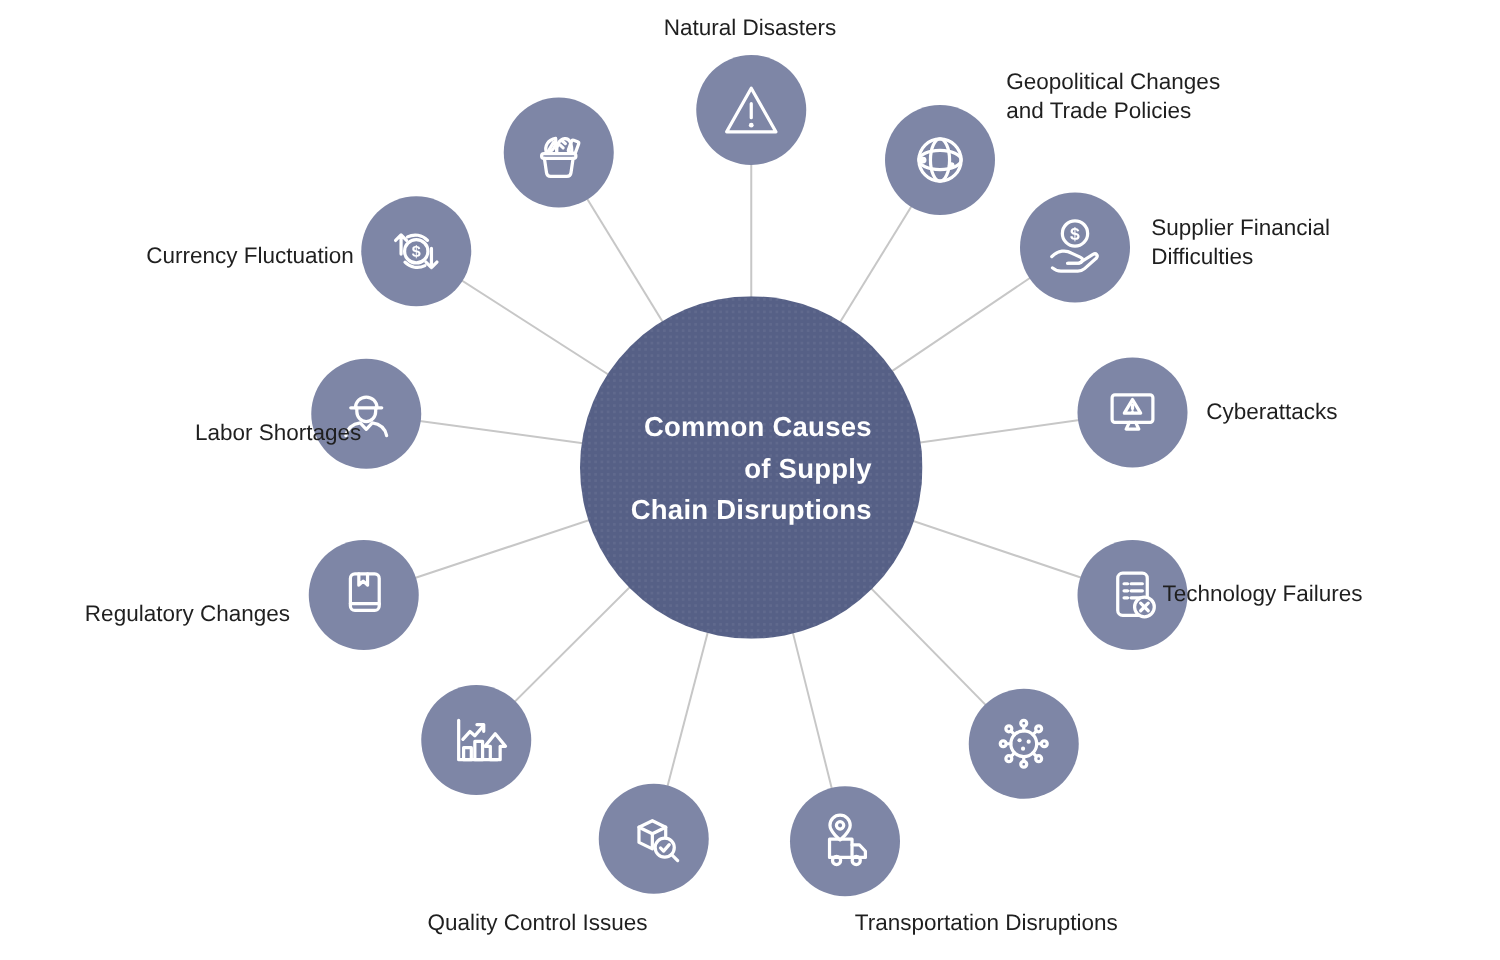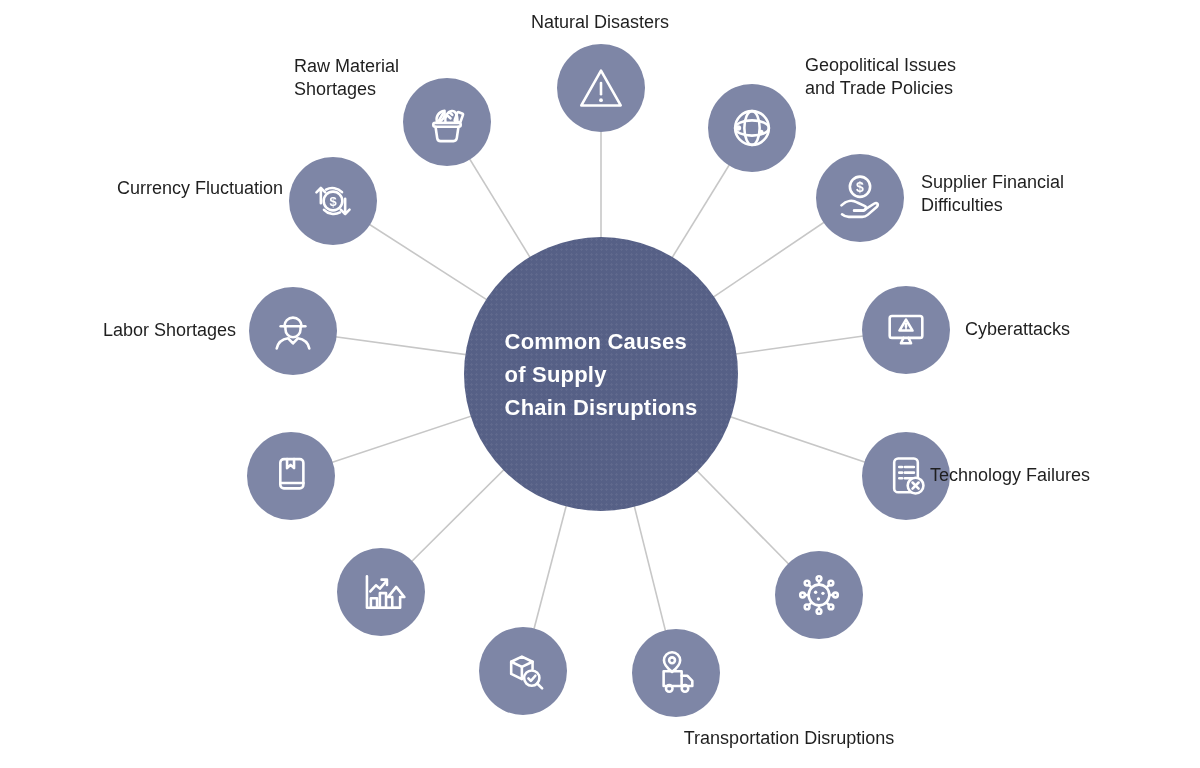--- a/index.html
+++ b/index.html
@@ -11,34 +11,34 @@
        font-family:"Liberation Sans",sans-serif;overflow:hidden;}
   .stage{position:relative;width:1200px;height:768px;}
   .connectors{position:absolute;left:0;top:0;z-index:0;}
   .connectors line{stroke:var(--connector);stroke-width:1.6;}
   .hub{position:absolute;z-index:2;left:464px;top:237px;width:274px;height:274px;
        border-radius:50%;background-color:var(--center);
        background-image:radial-gradient(rgba(255,255,255,0.06) 1px,transparent 1.3px);
        background-size:5px 5px;
        display:flex;align-items:center;justify-content:center;}
   .hub-title{color:#fff;font-size:22px;font-weight:600;line-height:33px;
-       text-align:left;white-space:pre-line;letter-spacing:.2px;}
+       text-align:right;white-space:pre-line;letter-spacing:.2px;}
   .node{position:absolute;z-index:1;width:88px;height:88px;border-radius:50%;
        background:var(--node);display:flex;align-items:center;justify-content:center;}
   .icon{width:54px;height:54px;display:block;}
   .icon *{stroke:var(--icon);stroke-width:2.3;fill:none;
        stroke-linecap:round;stroke-linejoin:round;}
   .icon .fill{fill:var(--icon);stroke:none;}
   .icon .bgfill{fill:var(--node);}
   .icon .glyph{fill:var(--icon);stroke:none;font-family:"Liberation Sans",sans-serif;
        font-weight:bold;}
   .label{position:absolute;z-index:3;color:var(--label);font-size:18px;
        line-height:23px;white-space:pre-line;}
   .label--center{transform:translateX(-50%);text-align:left;white-space:nowrap;}
-  .label--right{text-align:right;white-space:nowrap;}
+  .label--right{text-align:right;white-space:nowrap;margin-top:16px;}
 </style>
 </head>
 <body>
 
 <div class="stage">
 
   <svg class="connectors" width="1200" height="768">
     <line x1="601" y1="373" x2="601" y2="88"></line>
     <line x1="601" y1="373" x2="752" y2="128"></line>
     <line x1="601" y1="373" x2="860" y2="198"></line>
@@ -71,21 +71,21 @@
 
   <div class="node" style="left:708px;top:84px">
     <svg class="icon" viewBox="0 0 48 48">
       <circle cx="24" cy="24" r="15"></circle>
       <ellipse cx="24" cy="24" rx="15" ry="6.8"></ellipse>
       <ellipse cx="24" cy="24" rx="6.8" ry="15"></ellipse>
       <circle class="fill" cx="12" cy="24" r="2.4"></circle>
       <circle class="fill" cx="32" cy="28" r="2.4"></circle>
     </svg>
   </div>
-  <div class="label" style="left:805px;top:54px">Geopolitical Issues
+  <div class="label" style="left:805px;top:54px">Geopolitical Changes
 and Trade Policies</div>
 
   <div class="node" style="left:816px;top:154px">
     <svg class="icon" viewBox="0 0 48 48">
       <circle cx="24" cy="14" r="9"></circle>
       <text class="glyph" x="24" y="18.4" font-size="12.5" text-anchor="middle">$</text>
       <path d="M7.5 30.5 c4.5 -4.5 10 -5 14 -2.5 l6.5 3 c2.5 1.2 1.2 4.2 -1.8 4.2 h-7.5"></path>
       <path d="M19 35.2 h7.8 l10 -6.3 c2.2 -1.3 4 0.8 2.3 2.8 l-8.3 7.3 c-1.4 1.2 -3 1.8 -4.8 1.8 h-12 c-2.3 0 -4.3 -0.8 -6 -2.3"></path>
     </svg>
   </div>
@@ -146,49 +146,51 @@
   <div class="node" style="left:479px;top:627px">
     <svg class="icon" viewBox="0 0 48 48">
       <path d="M13.5 15.8 l9.5 -4.6 9.5 4.6 -9.5 4.6 z"></path>
       <path d="M13.5 15.8 v10.8 l9.5 4.6 v-10.8"></path>
       <path d="M32.5 15.8 v6.5"></path>
       <circle class="bgfill" cx="31.8" cy="30.3" r="6.8"></circle>
       <path d="M28.8 30.5 l2.2 2.3 4 -4.6"></path>
       <line x1="36.6" y1="35.1" x2="41" y2="39.5"></line>
     </svg>
   </div>
+  <div class="label label--center" style="left:430px;top:727px">Quality Control Issues</div>
 
   <div class="node" style="left:337px;top:548px">
     <svg class="icon" viewBox="0 0 48 48">
       <path d="M11.5 10 V38 H39"></path>
       <rect x="15" y="29.5" width="5.5" height="8.5"></rect>
       <rect x="23" y="25" width="5.5" height="13"></rect>
       <path d="M14.5 23.5 l5 -5.5 3.5 3 6 -7"></path>
       <path d="M24.5 13 h4.8 M29.3 13 v4.8"></path>
       <path d="M34 38 v-9.5 h-3.8 l7.3 -9 7.3 9 h-3.8 V38 z"></path>
     </svg>
   </div>
 
   <div class="node" style="left:247px;top:432px">
     <svg class="icon" viewBox="0 0 48 48">
       <rect x="14.5" y="9" width="20.5" height="26" rx="3.2"></rect>
       <path d="M20.5 9 v8 l3.1 -2.9 3.1 2.9 V9"></path>
       <path d="M14.5 30.2 H35"></path>
     </svg>
   </div>
+  <div class="label label--right" style="right:968px;top:464px">Regulatory Changes</div>
 
   <div class="node" style="left:249px;top:287px">
     <svg class="icon" viewBox="0 0 48 48">
       <path d="M16.3 19.8 a7.7 7.7 0 0 1 15.4 0"></path>
       <line x1="13" y1="19.8" x2="35" y2="19.8"></line>
       <path d="M17.3 19.8 v2.6 a6.7 7.2 0 0 0 13.4 0 v-2.6"></path>
       <path d="M9.5 39.5 c1.2 -5.5 5.5 -8.3 10.2 -9 l4.3 4.6 4.3 -4.6 c4.7 0.7 9 3.5 10.2 9"></path>
     </svg>
   </div>
-  <div class="label label--right" style="right:964px;top:319px">Labor Shortages</div>
+  <div class="label label--right" style="right:911px;top:319px">Labor Shortages</div>
 
   <div class="node" style="left:289px;top:157px">
     <svg class="icon" viewBox="0 0 48 48">
       <circle cx="24" cy="24" r="8.3"></circle>
       <text class="glyph" x="24" y="28.2" font-size="11.5" text-anchor="middle">$</text>
       <path d="M13.2 26 V12.5 M9.3 16.3 l3.9 -3.9 3.9 3.9"></path>
       <path d="M34.8 22 V35.5 M30.9 31.7 l3.9 3.9 3.9 -3.9"></path>
       <path d="M17.8 13.8 a12 12 0 0 1 14.2 2.4"></path>
       <path d="M30.2 34.2 a12 12 0 0 1 -14.2 -2.4"></path>
     </svg>
@@ -199,16 +201,14 @@
     <svg class="icon" viewBox="0 0 48 48">
       <rect x="11.8" y="24.8" width="24.4" height="3.4" rx="1.7"></rect>
       <path d="M13.8 28.2 l1.5 10.2 a3 3 0 0 0 3 2.6 h11.4 a3 3 0 0 0 3 -2.6 l1.5 -10.2"></path>
       <path d="M15.2 24.4 c-1.6 -5.2 1.4 -9.6 6.6 -10.4 c0.8 5.2 -1.6 9 -6.6 10.4 z"></path>
       <path d="M16.6 23 L20.4 16.6"></path>
       <path d="M22.6 24.6 c-0.8 -5.4 1.8 -10 5.6 -10.4 c3.4 -0.4 5.4 3.4 5 10.4"></path>
       <path d="M26.4 15.6 l2.3 2.1 M24.8 18.6 l2.3 2.1"></path>
       <rect x="31.8" y="15.6" width="5.4" height="8.6" rx="1.2" transform="rotate(20 34.5 20)"></rect>
     </svg>
   </div>
-  <div class="label" style="left:294px;top:55px">Raw Material
-Shortages</div>
 
 </div>
 
 </body></html>

